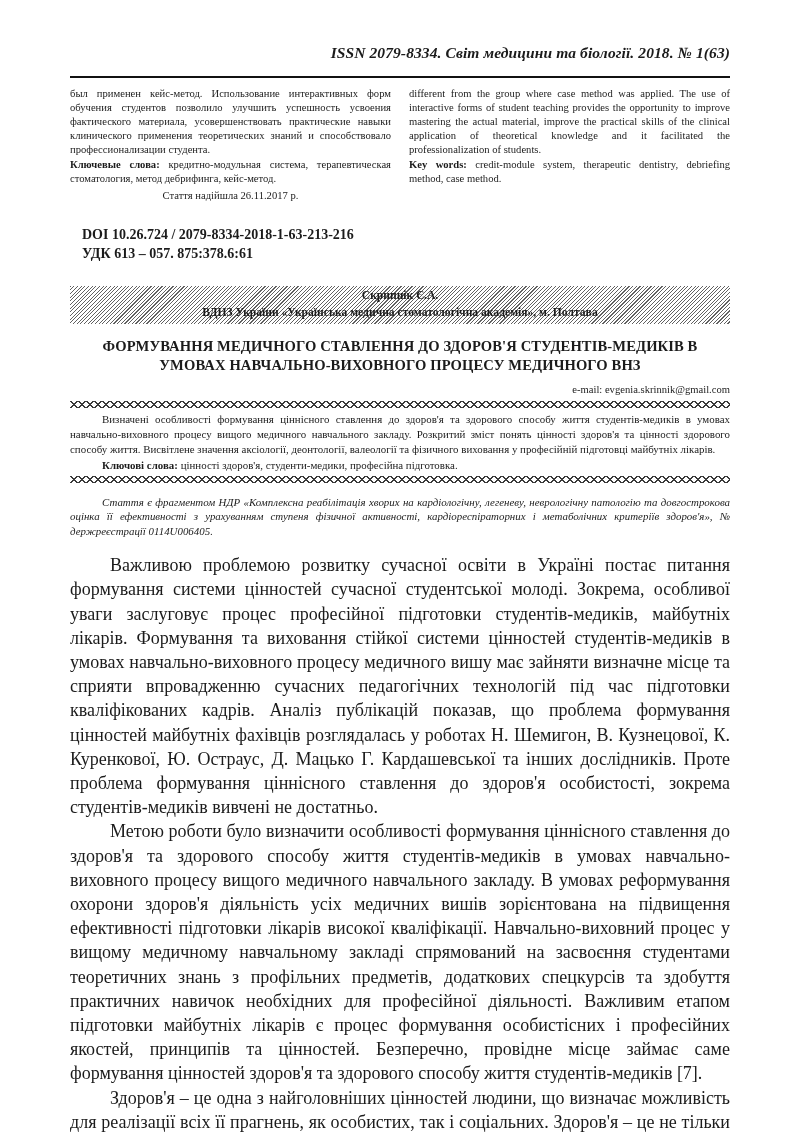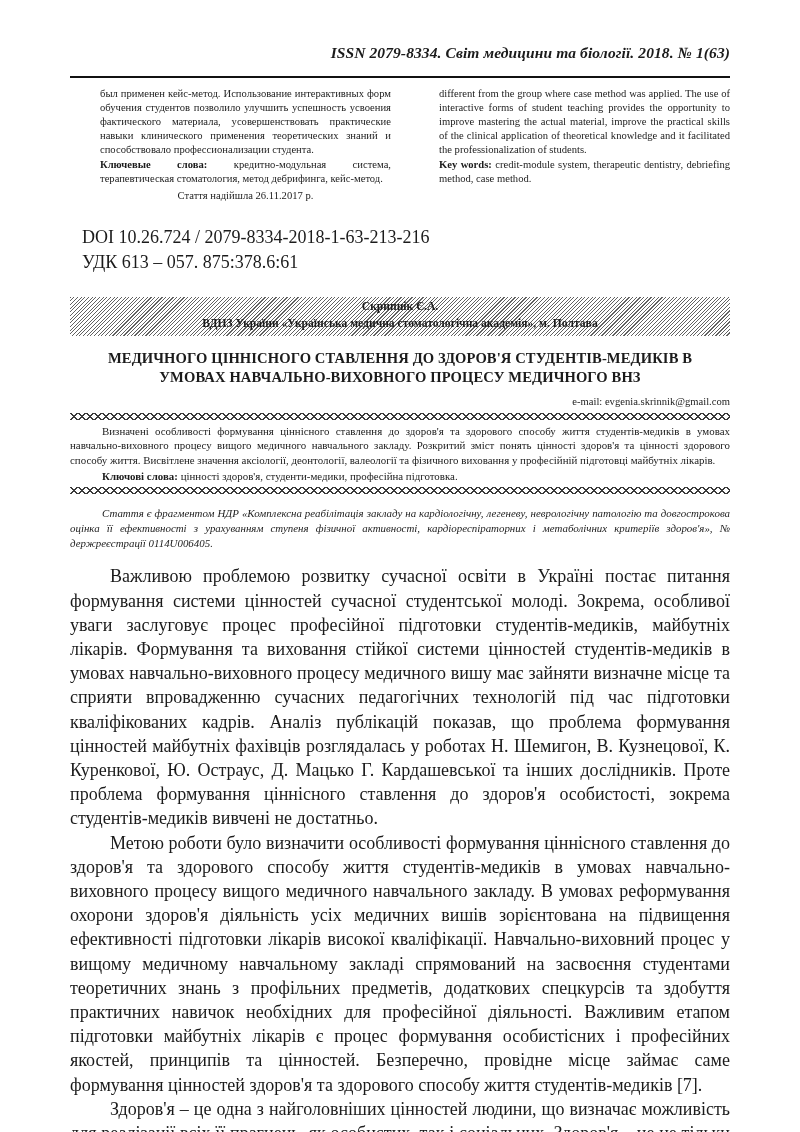--- a/index.html
+++ b/index.html
@@ -37,39 +37,39 @@
     margin-bottom: 9px;
   }
 
   
   .cols {
     display: flex;
     gap: 18px;
     font-size: 10.6px;
     line-height: 1.33;
   }
-  .col { width: 50%; margin-left: 30px; }
+  .col { width: 50%; }
   .col p {
     margin: 0;
     text-align: justify;
     text-justify: inter-word;
   }
   .col p.kw { margin-top: 1px; }
   .kw b { font-weight: bold; }
   .date-line {
     text-align: center;
     font-size: 10.6px;
     margin-top: 2px;
   }
 
   
   .doi-block {
     margin-top: 22px;
-    font-weight: normal;
-    font-size: 18px;
+    font-weight: bold;
+    font-size: 14px;
     line-height: 1.40;
     padding-left: 12px;
   }
 
   
   .author-band {
     margin-top: 22px;
     padding: 2px 0 3px 0;
     text-align: center;
     font-weight: bold;
@@ -188,36 +188,36 @@
     <div>DOI 10.26.724 / 2079-8334-2018-1-63-213-216</div>
     <div>УДК 613 – 057. 875:378.6:61</div>
   </div>
 
   <div class="author-band">
     <div class="line">Скрипнік Є.А.</div>
     <div class="line">ВДНЗ України «Українська медична стоматологічна академія», м. Полтава</div>
   </div>
 
   <div class="art-title">
-    <div>МЕДИЧНОГО ЦІННІСНОГО СТАВЛЕННЯ ДО ЗДОРОВ'Я СТУДЕНТІВ-МЕДИКІВ В</div>
+    <div>ФОРМУВАННЯ МЕДИЧНОГО СТАВЛЕННЯ ДО ЗДОРОВ'Я СТУДЕНТІВ-МЕДИКІВ В</div>
     <div>УМОВАХ НАВЧАЛЬНО-ВИХОВНОГО ПРОЦЕСУ МЕДИЧНОГО ВНЗ</div>
   </div>
 
   <div class="email">e-mail: evgenia.skrinnik@gmail.com</div>
 
   <div class="zig"></div>
 
   <div class="abstract">
     <p>Визначені особливості формування ціннісного ставлення до здоров'я та здорового способу життя студентів-медиків в умовах навчально-виховного процесу вищого медичного навчального закладу. Розкритий зміст понять цінності здоров'я та цінності здорового способу життя. Висвітлене значення аксіології, деонтології, валеології та фізичного виховання у професійній підготовці майбутніх лікарів.</p>
     <p class="kw2"><b>Ключові слова:</b><span> цінності здоров'я, студенти-медики, професійна підготовка.</span></p>
   </div>
 
   <div class="zig tight"></div>
 
-  <div class="funding">Стаття є фрагментом НДР «Комплексна реабілітація закладу на кардіологічну, легеневу, неврологічну патологію та довгострокова оцінка її ефективності з урахуванням ступеня фізичної активності, кардіореспіраторних і метаболічних критеріїв здоров'я», № держреєстрації 0114U006405.</div>
+  <div class="funding">Стаття є фрагментом НДР «Комплексна реабілітація хворих на кардіологічну, легеневу, неврологічну патологію та довгострокова оцінка її ефективності з урахуванням ступеня фізичної активності, кардіореспіраторних і метаболічних критеріїв здоров'я», № держреєстрації 0114U006405.</div>
 
   <div class="body-text">
     <p>Важливою проблемою розвитку сучасної освіти в Україні постає питання формування системи цінностей сучасної студентської молоді. Зокрема, особливої уваги заслуговує процес професійної підготовки студентів-медиків, майбутніх лікарів. Формування та виховання стійкої системи цінностей студентів-медиків в умовах навчально-виховного процесу медичного вишу має зайняти визначне місце та сприяти впровадженню сучасних педагогічних технологій під час підготовки кваліфікованих кадрів. Аналіз публікацій показав, що проблема формування цінностей майбутніх фахівців розглядалась у роботах Н. Шемигон, В. Кузнецової, К. Куренкової, Ю. Остраус, Д. Мацько Г. Кардашевської та інших дослідників. Проте проблема формування ціннісного ставлення до здоров'я особистості, зокрема студентів-медиків вивчені не достатньо.</p>
     <p>Метою роботи було визначити особливості формування ціннісного ставлення до здоров'я та здорового способу життя студентів-медиків в умовах навчально-виховного процесу вищого медичного навчального закладу. В умовах реформування охорони здоров'я діяльність усіх медичних вишів зорієнтована на підвищення ефективності підготовки лікарів високої кваліфікації. Навчально-виховний процес у вищому медичному навчальному закладі спрямований на засвоєння студентами теоретичних знань з профільних предметів, додаткових спецкурсів та здобуття  практичних навичок необхідних для професійної діяльності. Важливим етапом підготовки майбутніх лікарів є процес формування особистісних і професійних якостей, принципів та цінностей. Безперечно, провідне місце займає саме формування цінностей здоров'я та здорового способу життя студентів-медиків [7].</p>
     <p>Здоров'я – це одна з найголовніших цінностей людини, що визначає можливість для реалізації всіх її прагнень, як особистих, так і соціальних. Здоров'я – це не тільки відсутність хвороби. Світова наука розробила цілісний погляд на здоров'я як феномен, що інтегрує принаймні чотири його складові – фізичну, психічну (розумову), соціальну (суспільну) і духовну. Всі ці складові невід'ємні одна від одної, вони тісно взаємопов`язані і лише в сукупності визначають стан здоров'я людини, тобто, поняття здоров'я людини не зводиться лише до фізичного стану, а передбачає психоемоційну врівноваженість, духовне та соціальне здоров'я [5]. У процесі формування індивідуальної свідомості цінність феномену здоров'я полягає в тому, що воно є об'єктом інтересів людини і виконує роль орієнтира у предметній і соціальній дійсності. Здоров'я як цінність індивідуальної свідомості виконує роль цілепокладальної основи практичних відносин щодо її діяльності та навколишнього середовища. У процесі формування суспільної свідомості цінність здоров'я може виступати як ідеальна цінність здорового способу життя. Виходячи з цього, потреба в здоров'ї як потреба у самоактуалізації має бути спрямована на мотиваційну сферу особистості студента-медика і атрибути здоров'я як відображення способу життя [3,12].</p>
   </div>
 
 
 </div>
 

